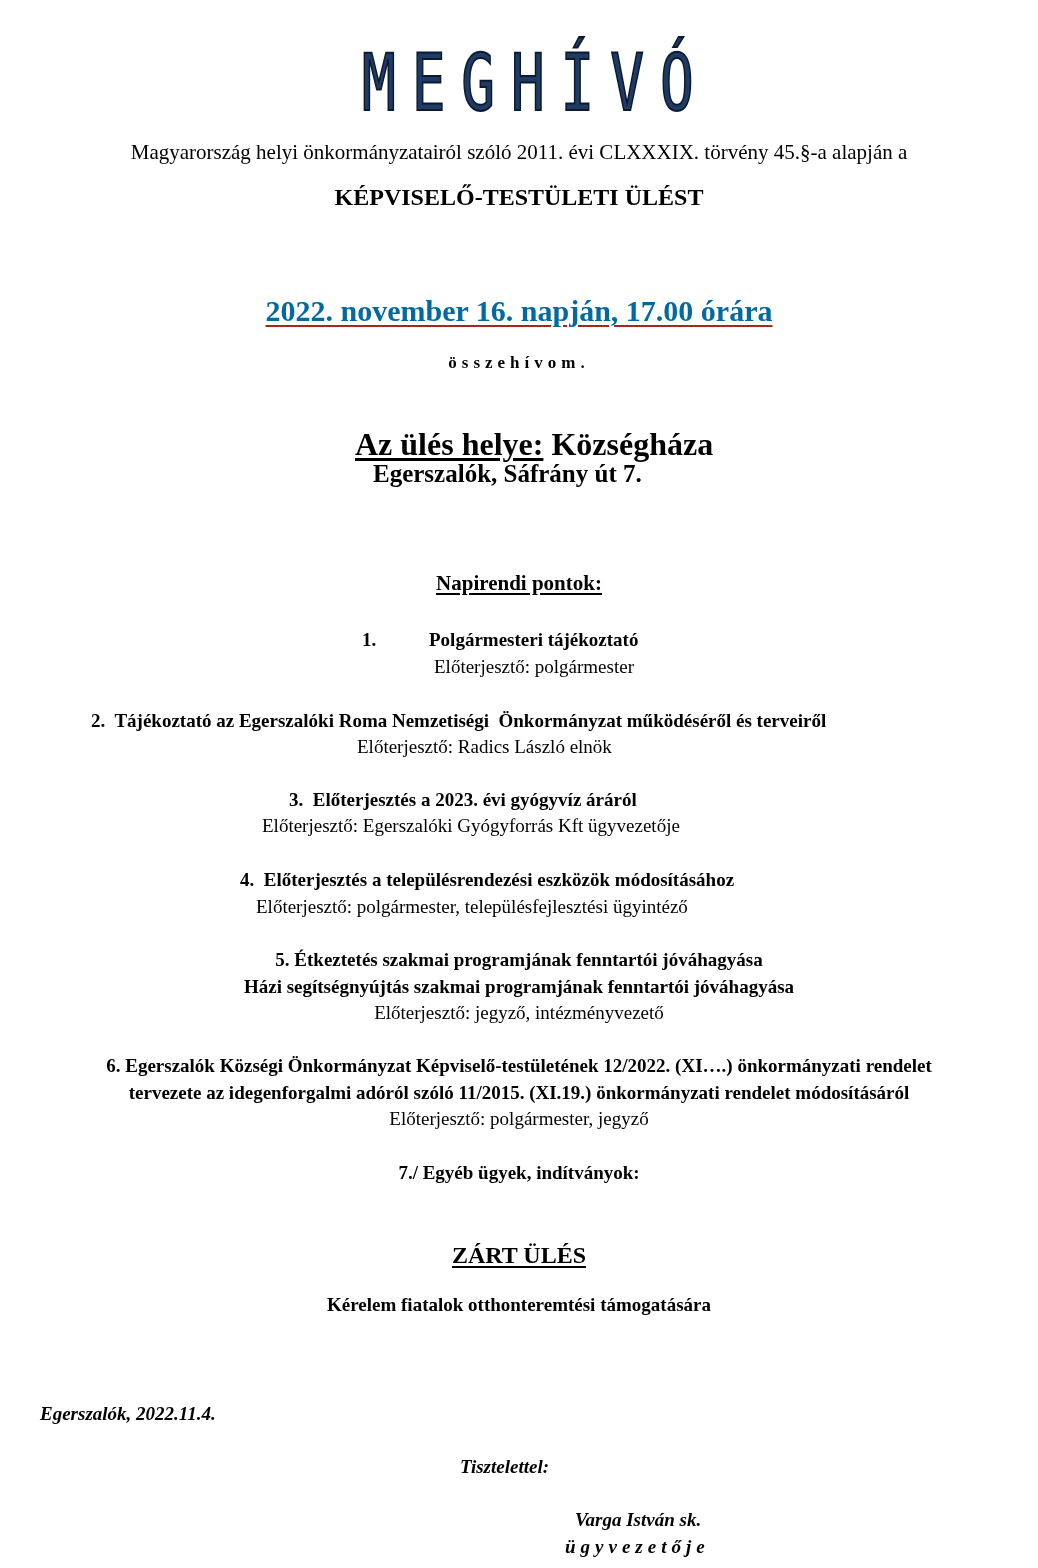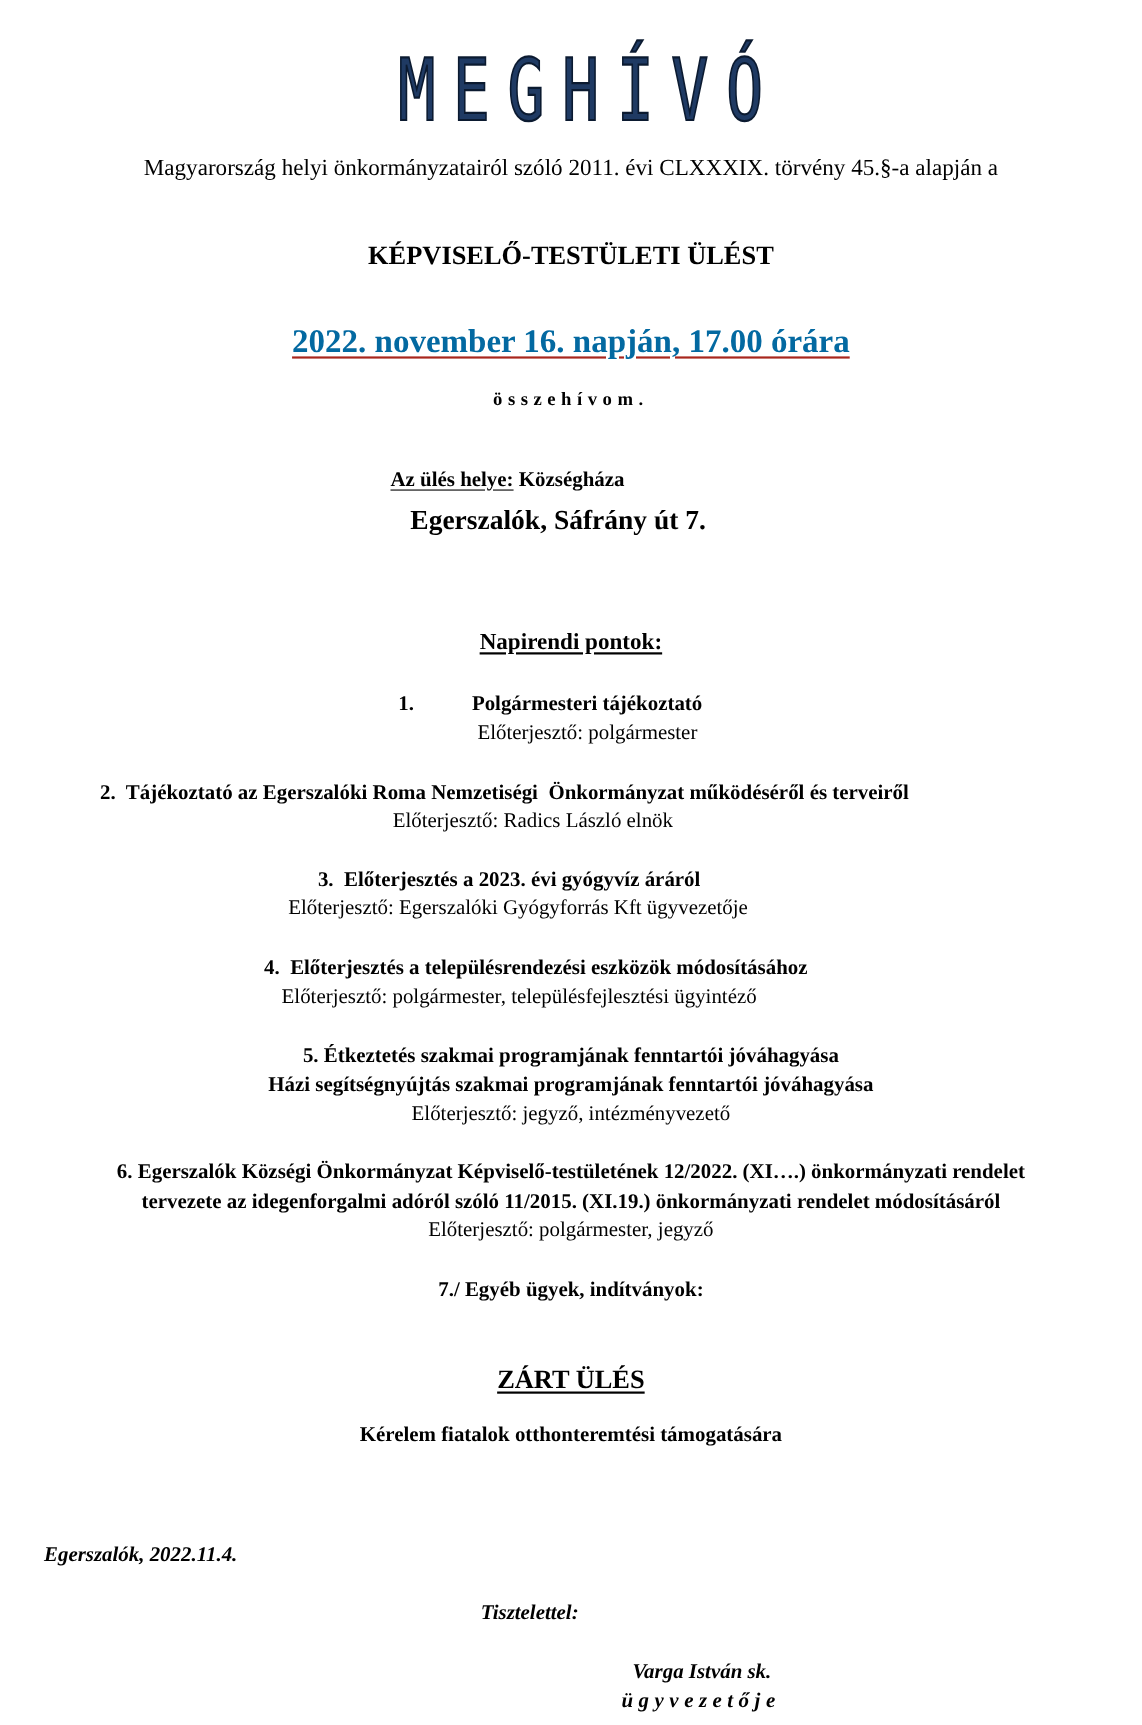--- a/index.html
+++ b/index.html
@@ -9,25 +9,25 @@
   .center { left: 0; width: 1038px; text-align: center; }
   .u { text-decoration: underline; text-underline-offset: 3px; }
   .title {
     top: 38px; left: 362px; width: 400px; height: 90px;
     font-family: "DejaVu Sans Mono", "Liberation Mono", monospace;
     font-size: 78px; line-height: 90px; letter-spacing: 22px;
     color: #1f3a63; -webkit-text-stroke: 2px #0b1a30;
     transform: scaleX(0.72); transform-origin: left center;
   }
   .intro { top: 140px; font-size: 21px; }
-  .kepv { top: 184px; font-size: 24px; font-weight: bold; margin-top: 36px; }
+  .kepv { top: 184px; font-size: 24px; font-weight: bold; }
   .date { top: 294px; font-size: 30px; font-weight: bold; color: #0369a1;
           text-decoration: underline; text-decoration-color: #a8261d; text-decoration-thickness: 2px; text-underline-offset: 4px; }
   .osszehivom { top: 353px; font-size: 17px; font-weight: bold; letter-spacing: 5px; }
-  .helye1 { top: 426px; left: 355px; font-size: 19px; font-weight: bold; }
+  .helye1 { top: 426px; left: 355px; font-size: 32px; font-weight: bold; }
   .helye2 { top: 460px; left: 373px; font-size: 25px; font-weight: bold; }
   .napirendi { top: 571px; font-size: 21px; font-weight: bold; }
   .item-title { font-size: 19px; font-weight: bold; }
   .item-sub { font-size: 19px; }
   .num1 { top: 629px; left: 362px; font-size: 19px; font-weight: bold; }
   .i1t { top: 629px; left: 429px; }
   .i1s { top: 656px; left: 434px; }
   .i2t { top: 710px; left: 91px; }
   .i2s { top: 736px; left: 357px; }
   .i3t { top: 789px; left: 289px; }
@@ -37,21 +37,21 @@
   .i5t1 { top: 949px; }
   .i5t2 { top: 976px; }
   .i5s { top: 1002px; }
   .i6t1 { top: 1055px; }
   .i6t2 { top: 1082px; }
   .i6s { top: 1108px; }
   .i7 { top: 1162px; font-size: 19px; font-weight: bold; }
   .zart { top: 1242px; font-size: 24px; font-weight: bold; }
   .kerelem { top: 1294px; font-size: 19px; font-weight: bold; }
   .place { top: 1403px; left: 40px; font-size: 19px; font-weight: bold; font-style: italic; }
-  .tisztelettel { top: 1456px; left: 437px; font-size: 19px; font-weight: bold; font-style: italic; }
+  .tisztelettel { top: 1456px; left: 460px; font-size: 19px; font-weight: bold; font-style: italic; }
   .signer { top: 1509px; left: 575px; font-size: 19px; font-weight: bold; font-style: italic; }
   .role { top: 1536px; left: 565px; font-size: 19px; font-weight: bold; font-style: italic; letter-spacing: 5px; }
 </style>
 </head>
 <body>
 
 <div>
   <div class="abs title">MEGHÍVÓ</div>
   <div class="abs center intro">Magyarország helyi önkormányzatairól szóló 2011. évi CLXXXIX. törvény 45.§-a alapján a</div>
   <div class="abs center kepv">KÉPVISELŐ-TESTÜLETI ÜLÉST</div>

